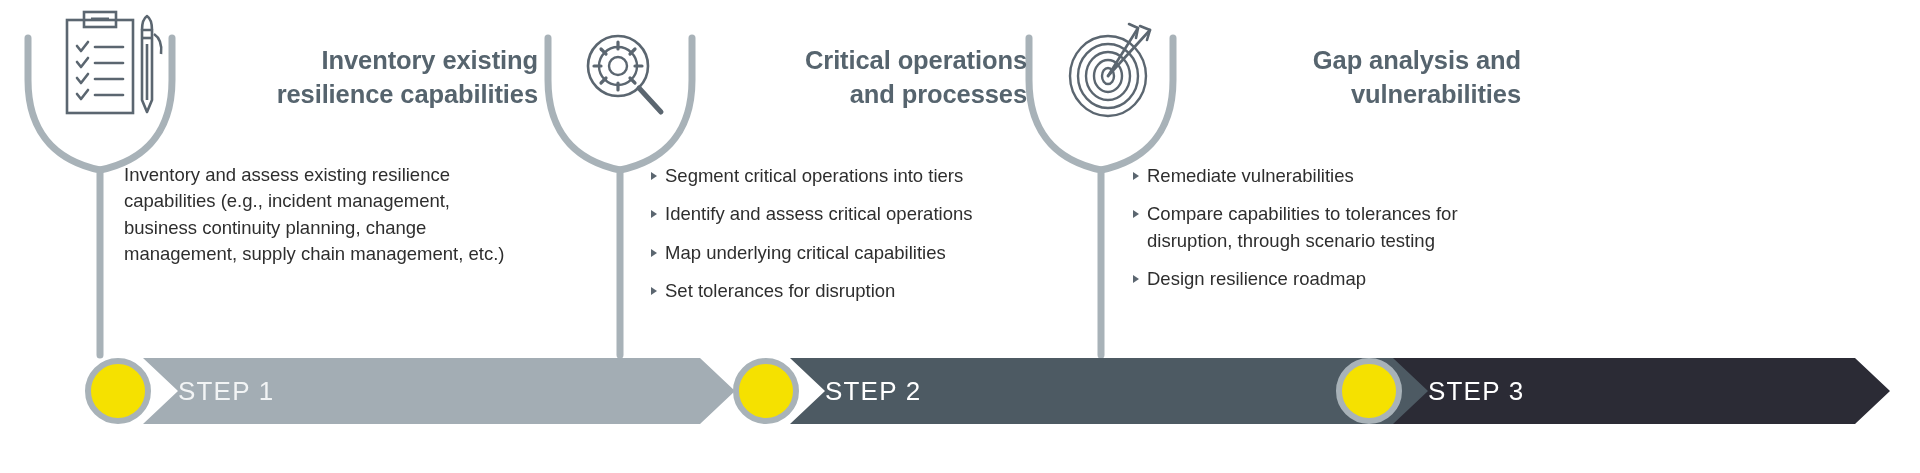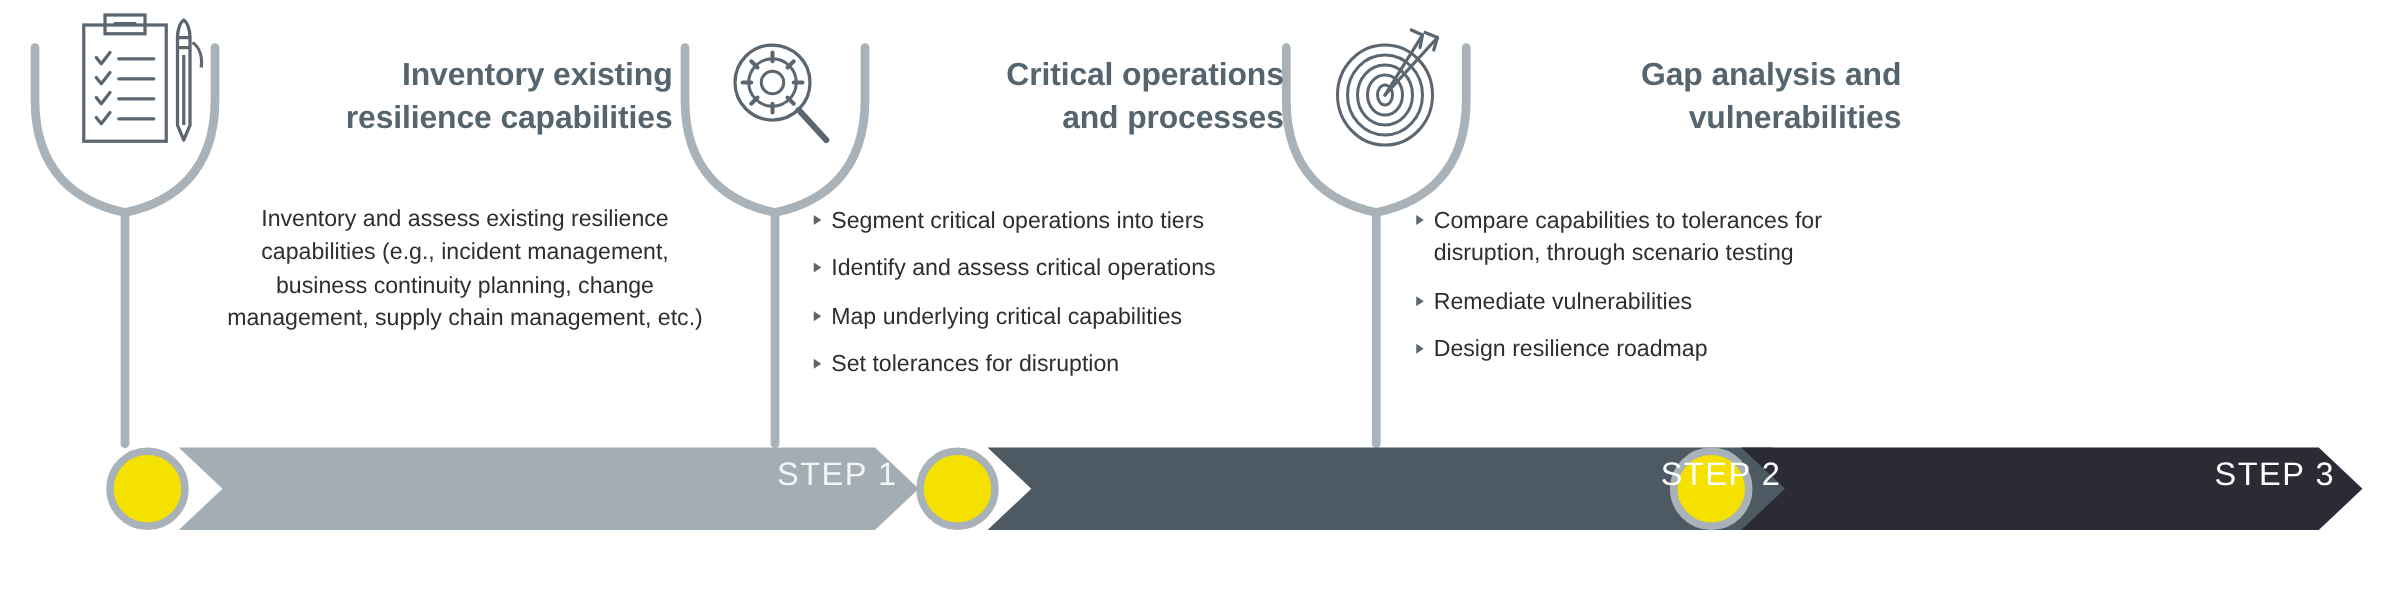--- a/index.html
+++ b/index.html
@@ -93,22 +93,22 @@
     left: 0; top: 0;
     width: 1920px;
     height: 473px;
   }
   .bar-label {
     position: absolute;
     font-family: "Liberation Sans", sans-serif;
     font-size: 26px;
     color: #ffffff;
     letter-spacing: 1.2px;
-    text-align: right;
-    top: 359px;
+    text-align: left;
+    top: 371px;
     height: 40px;
     line-height: 40px;
   }
   .bar-label.light { color: #f2f4f5; }
 </style>
 </head>
 <body>
 
 <div id="infographic">
 
@@ -192,36 +192,36 @@
     </g>
   </svg>
 
   <div class="step-heading" style="left:208px; top:44px; width:330px;">Inventory existing
 resilience capabilities</div>
   <div class="step-heading" style="left:727px; top:44px; width:300px;">Critical operations
 and processes</div>
   <div class="step-heading" style="left:1211px; top:44px; width:310px;">Gap analysis and
 vulnerabilities</div>
 
-  <div class="step-body" style="left:142px; top:162px; width:460px;text-align:center;">Inventory and assess existing resilience
+  <div class="step-body" style="left:124px; top:162px; width:460px;">Inventory and assess existing resilience
 capabilities (e.g., incident management,
 business continuity planning, change
 management, supply chain management, etc.)</div>
 
   <ul class="step-bullets" style="left:651px; top:163px; width:390px;">
     <li>Segment critical operations into tiers</li>
     <li>Identify and assess critical operations</li>
     <li>Map underlying critical capabilities</li>
     <li>Set tolerances for disruption</li>
   </ul>
 
   <ul class="step-bullets" style="left:1133px; top:163px; width:400px;">
+    <li>Remediate vulnerabilities</li>
     <li>Compare capabilities to tolerances for
 disruption, through scenario testing</li>
-    <li>Remediate vulnerabilities</li>
     <li>Design resilience roadmap</li>
   </ul>
 
   <svg class="bar-layer" viewBox="0 0 1920 473" xmlns="http://www.w3.org/2000/svg">
 
     <path d="M143,358 L700,358 L735,391 L700,424 L143,424 L178,391 Z" fill="#a3adb4"></path>
 
     <path d="M790,358 L1418,358 L1453,391 L1418,424 L790,424 L825,391 Z" fill="#4d5a63"></path>
 
     <path d="M1393,358 L1855,358 L1890,391 L1855,424 L1393,424 L1428,391 Z" fill="#2b2b35"></path>

